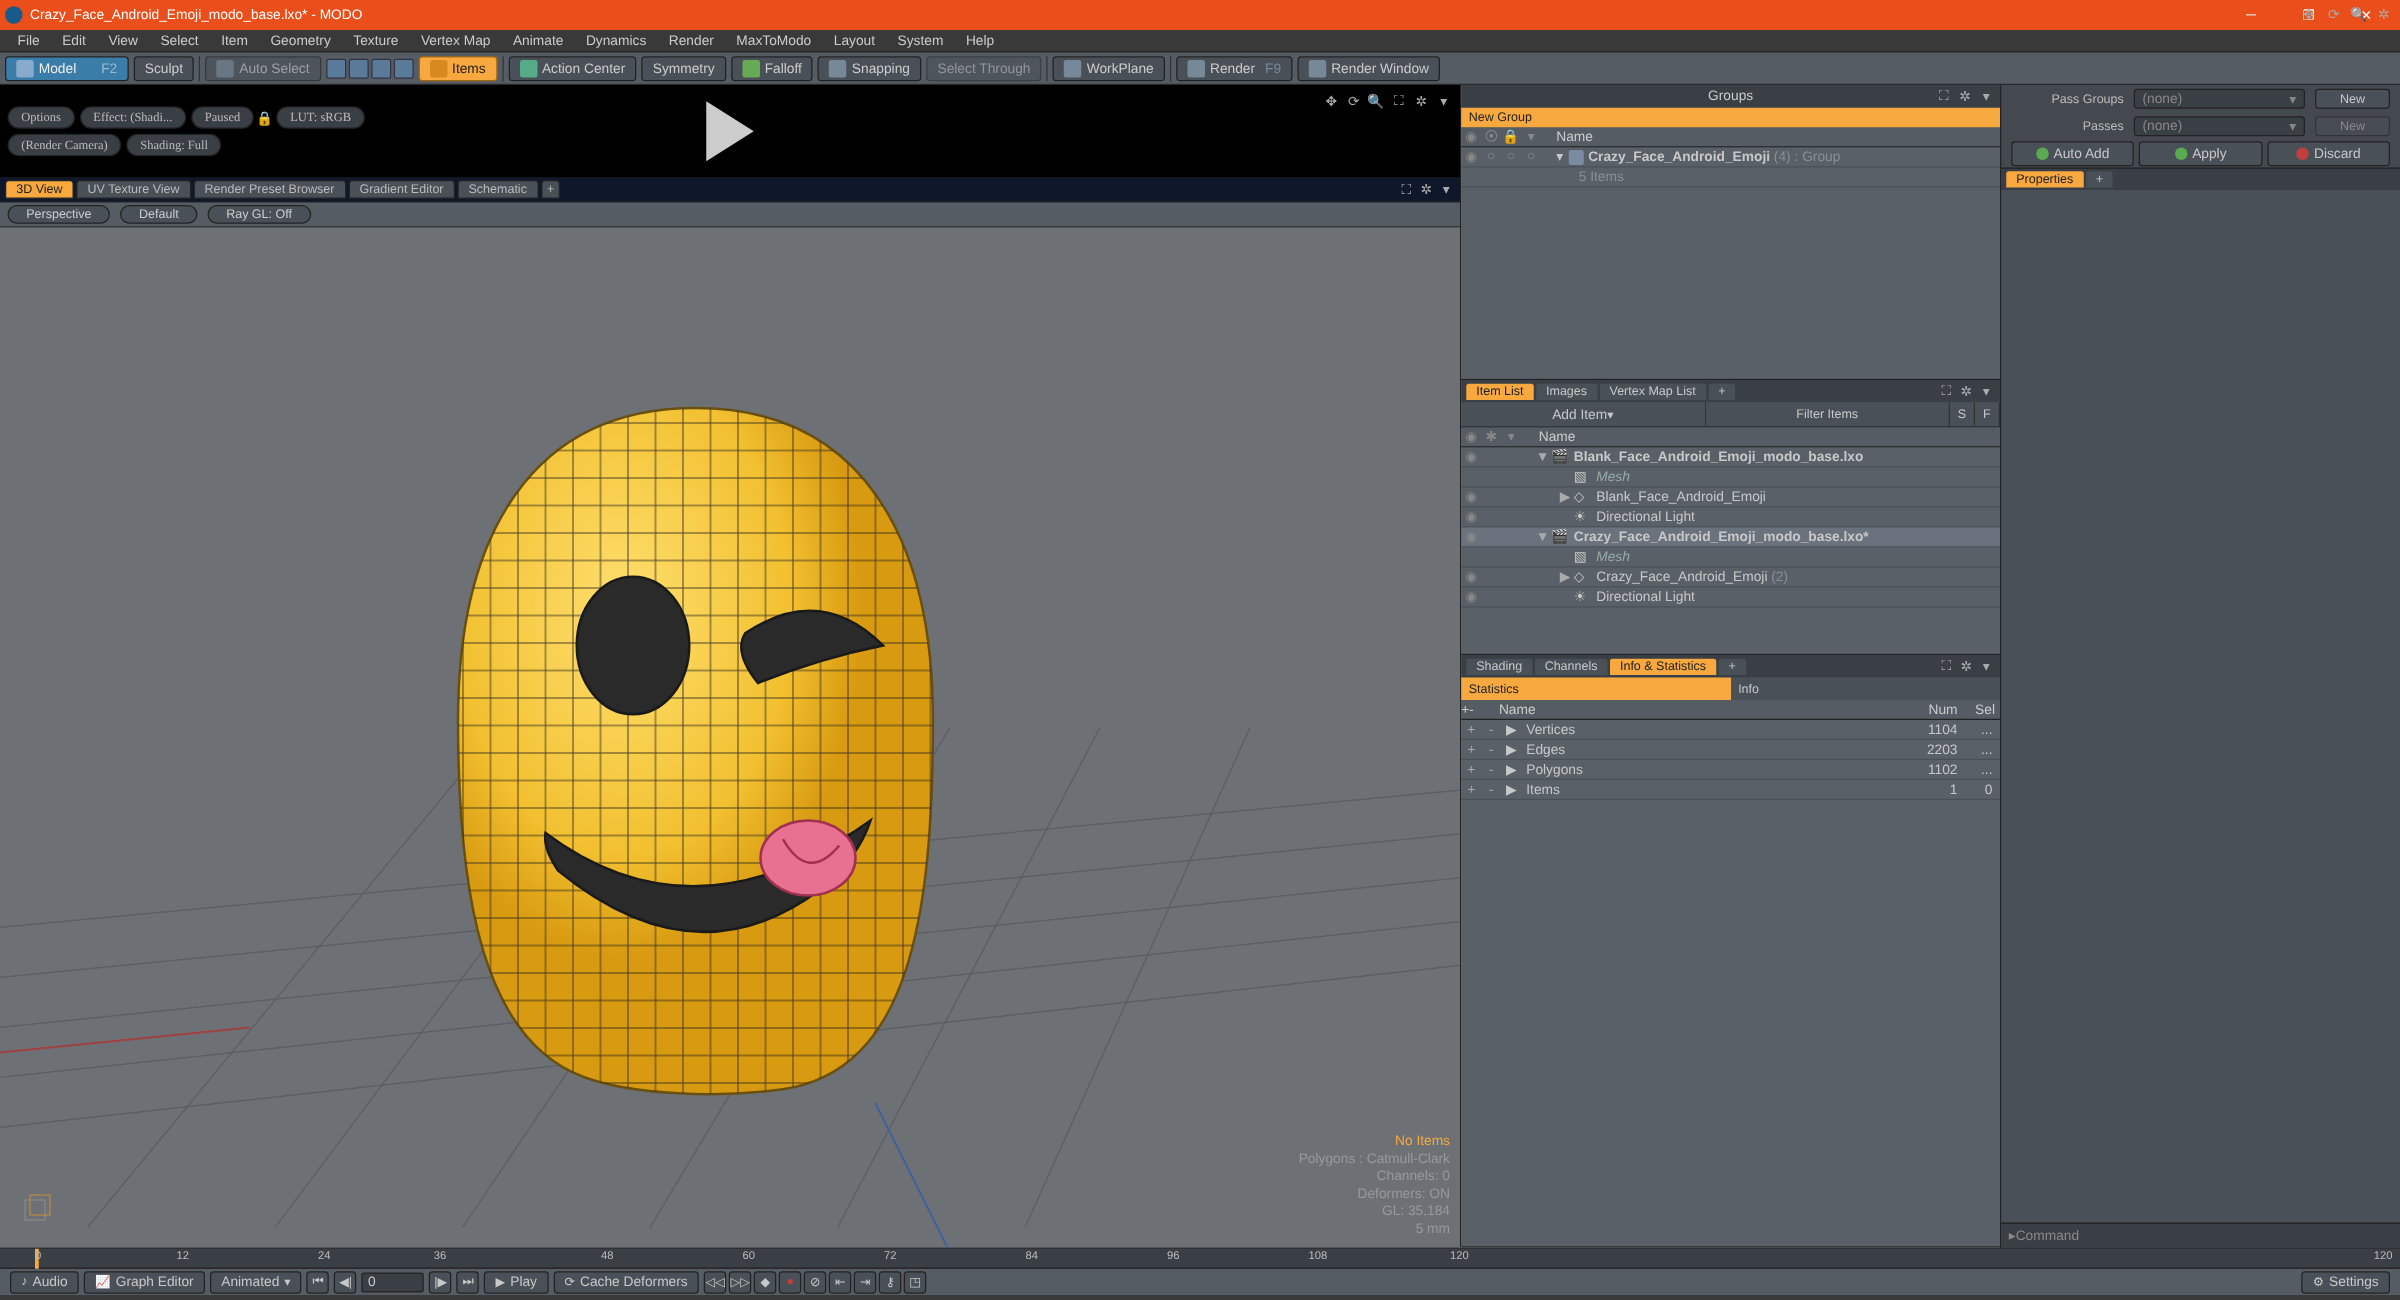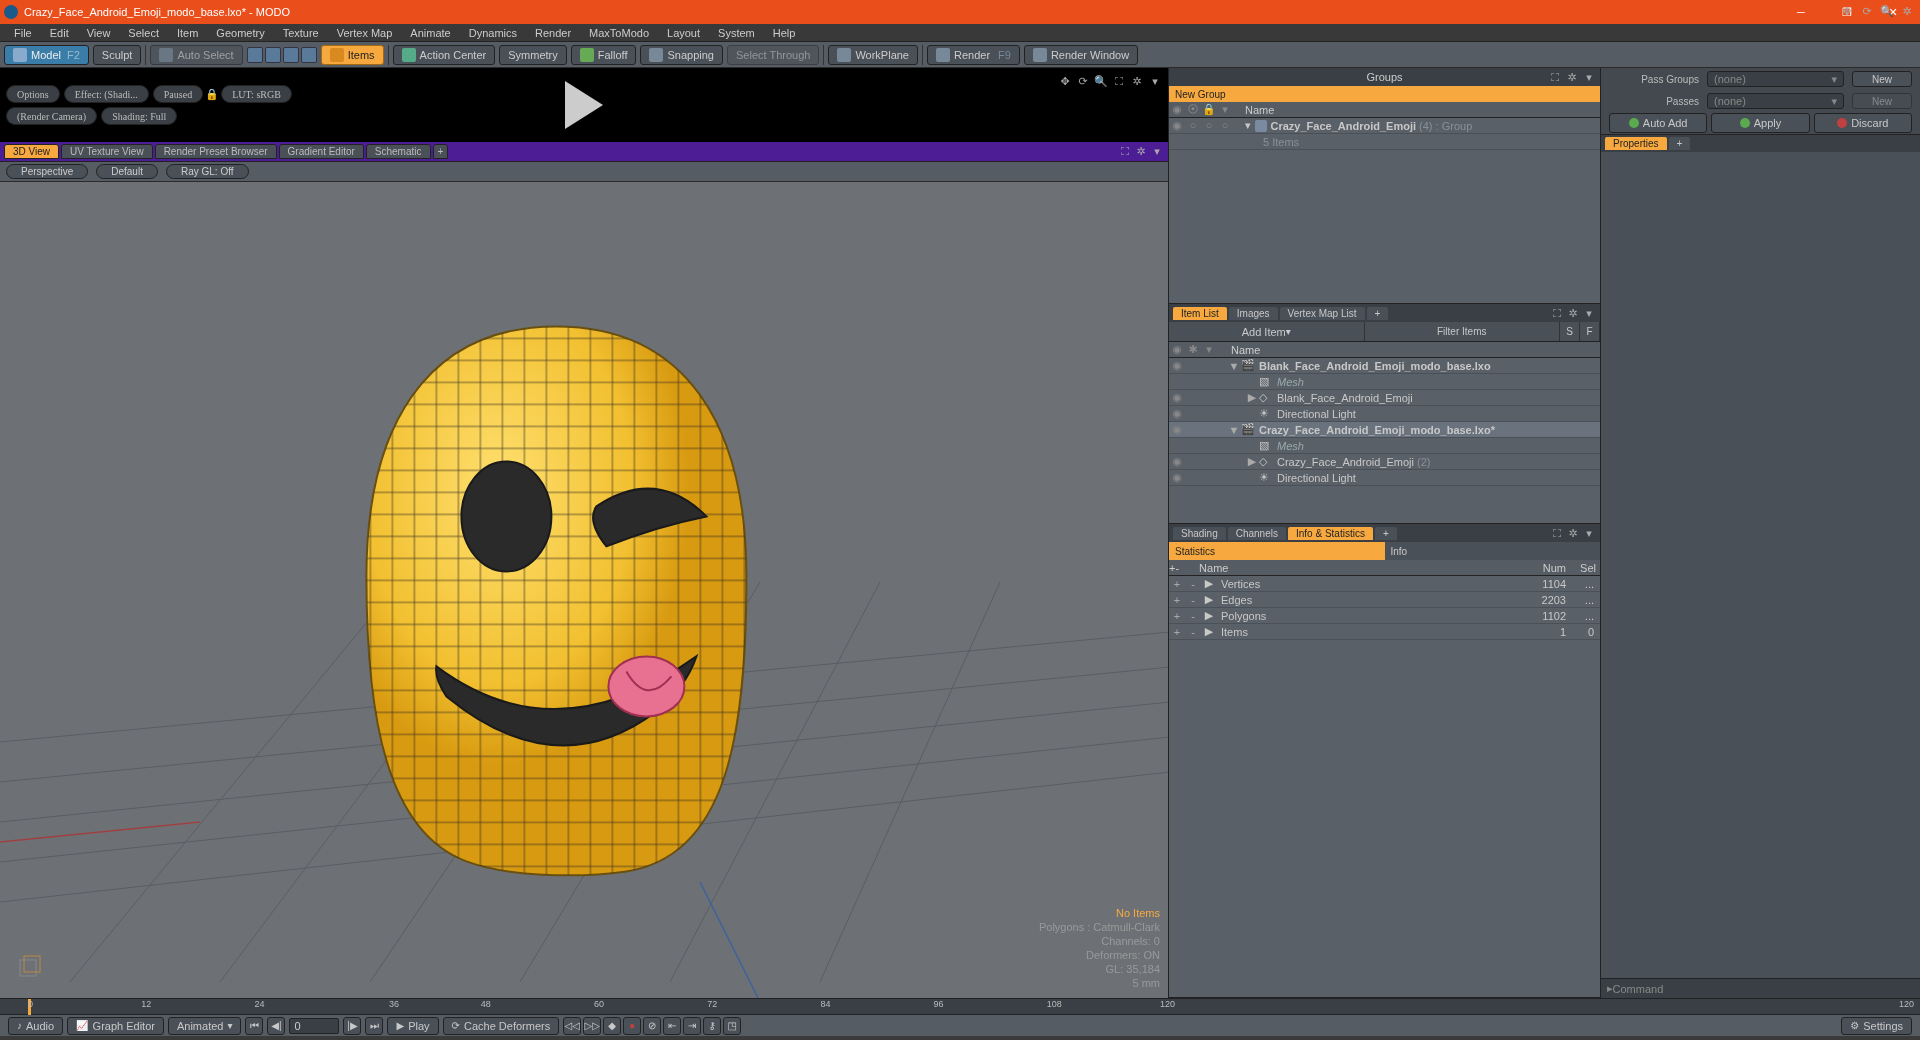--- a/index.html
+++ b/index.html
@@ -21,21 +21,21 @@
 .main { display:flex; height:calc(1040px - 24px - 22px - 26px - 38px); }
 .left { flex:1; display:flex; flex-direction:column; background:#424242; }
 .right { width:432px; display:flex; flex-direction:column; background:#ffffff; border-left:1px solid #222; }
 .farright { width:320px; background:#44494f; border-left:1px solid #222; display:flex; flex-direction:column; }
 .preview { background:#000; height:74px; position:relative; display:flex; align-items:center; }
 .pill { background:#3a3f45; border:1px solid #222; border-radius:10px; height:18px; padding:0 10px; display:flex; align-items:center; margin:2px; color:#bbb; font-size:10px;font-family:Liberation Serif, serif; }
 .pillcol { display:flex; flex-direction:column; padding:4px; }
 .playtri { position:absolute; left:50%; top:50%; transform:translate(-50%,-50%); width:0; height:0; border-left:38px solid #ccc; border-top:24px solid transparent; border-bottom:24px solid transparent; }
 .previcons { position:absolute; right:6px; top:6px; display:flex; gap:4px; }
 .smicon { width:14px; height:14px; color:#aaa; display:flex; align-items:center; justify-content:center; }
-.tabbar { background:#4c1d95; height:20px; display:flex; align-items:center; gap:2px; padding:0 4px; border-bottom:1px solid #222; }
+.tabbar { background:#0f172a; height:20px; display:flex; align-items:center; gap:2px; padding:0 4px; border-bottom:1px solid #222; }
 .tab { background:#4a5058; border:1px solid #222; border-radius:3px 3px 0 0; padding:1px 8px; color:#bbb; font-size:10px; }
 .tab.active { background:#f7a940; color:#222; }
 .tab.plus { padding:1px 4px; }
 .subbar { background:#565c63; height:20px; display:flex; align-items:center; padding:0 6px; gap:8px; border-bottom:1px solid #2a2a2a; }
 .spill { background:#4a5058; border:1px solid #222; border-radius:9px; padding:1px 14px; font-size:10px; color:#ccc; }
 .viewport { flex:1; background:#6d7176; position:relative; overflow:hidden; }
 .overlay-tr { position:absolute; right:8px; bottom:8px; text-align:right; color:#999; font-size:10px; line-height:14px; }
 .overlay-tr .hi { color:#f7a940; }
 .axiswidget { position:absolute; left:14px; bottom:14px; width:30px; height:30px; }
 .vp-icons { position:absolute; right:6px; top:4px; display:flex; gap:6px; }
@@ -109,21 +109,21 @@
   <span>MaxToModo</span>
   <span>Layout</span>
   <span>System</span>
   <span>Help</span>
 </div>
 
 <div class="toolbar">
   <div class="tbtn blue">
       <span class="ticon" style="background:#8ac"></span>
       <span>Model</span>
-      <span style="color:#9bc;margin-left:2px">F2</span>
+      <span style="color:#9bc;margin-left:16px">F2</span>
     </div>
   <div class="tbtn">
       <span>Sculpt</span>
     </div>
   <div class="sep"></div>
   <div class="tbtn" style="opacity:.6">
       <span class="ticon" style="background:#789"></span>
       <span>Auto Select</span>
     </div>
   <div class="iconrow">
@@ -545,21 +545,21 @@
       </div>
   </div>
 </div>
 
 <div class="timeline">
   <div class="ruler" id="ruler">
     <div style="position:absolute;left:28px;top:0;width:3px;height:16px;background:#f7a940"></div>
   <span class="tick" style="left: 28px;">0</span>
       <span class="tick" style="left: 141.2px;">12</span>
       <span class="tick" style="left: 254.4px;">24</span>
-      <span class="tick" style="left: 389px;">36</span>
+      <span class="tick" style="left: 347px;">36</span>
       <span class="tick" style="left: 480.8px;">48</span>
       <span class="tick" style="left: 594px;">60</span>
       <span class="tick" style="left: 707.2px;">72</span>
       <span class="tick" style="left: 820.4px;">84</span>
       <span class="tick" style="left: 933.6px;">96</span>
       <span class="tick" style="left: 1046.8px;">108</span>
       <span class="tick" style="left: 1160px;">120</span>
       <span class="tick" style="right: 6px;">120</span>
     </div>
   <div class="tlbar">

